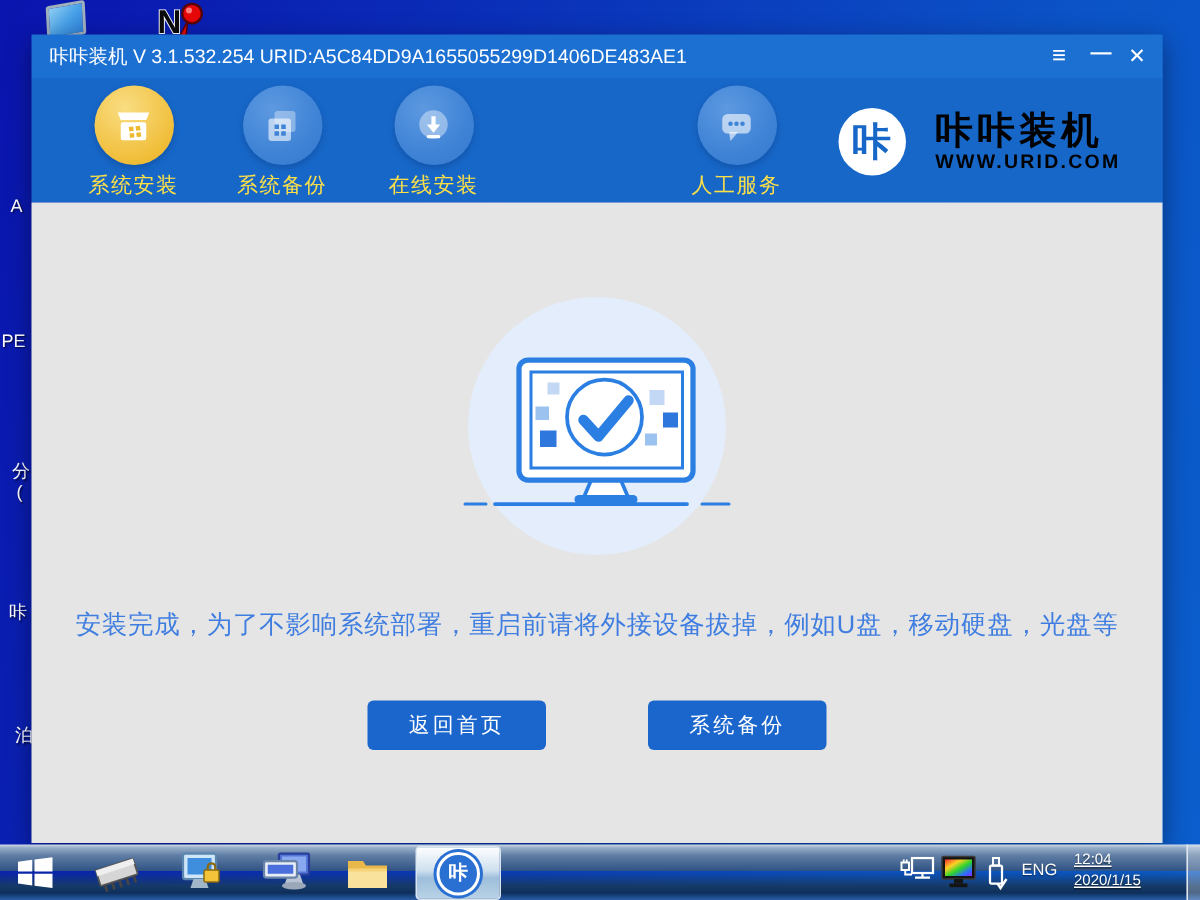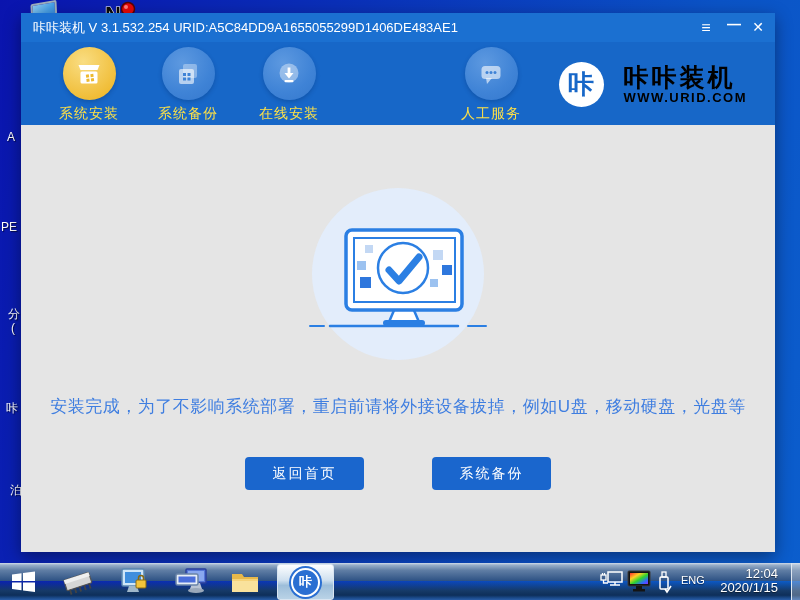--- a/index.html
+++ b/index.html
@@ -7,21 +7,21 @@
   body { font-family:"Liberation Sans", sans-serif; position:relative;
          background:linear-gradient(105deg,#0a14ae 0%,#0a2fb8 35%,#0b53c6 75%,#0b5ecd 100%); }
 
   
   .desk-label { position:absolute; color:#fff; font-size:12px; text-shadow:1px 1px 1px rgba(0,0,0,.6); }
   .display-icon { position:absolute; left:31px; top:2px; width:26px; height:23px;
     background:linear-gradient(135deg,#8ecdf2 0%,#47a0e8 55%,#2f7fd8 100%);
     border:2px solid #9fb0bd; transform:skewY(-7deg) rotate(-3deg); border-radius:2px; }
 
   
-  .window { position:absolute; left:21px; top:13px; width:754px; height:539px;
+  .window { position:absolute; left:21px; top:23px; width:754px; height:539px;
             box-shadow:0 5px 16px rgba(0,0,0,.4); }
   .titlebar { position:absolute; left:0; top:0; width:100%; height:29px; background:#1b70d1;
               color:#fff; font-size:13px; line-height:29px; padding-left:12px; white-space:nowrap; }
   .win-ctl { position:absolute; top:0; width:22px; height:29px; color:#fff; text-align:center;
              line-height:29px; font-size:14px; cursor:pointer; }
   .ctl-menu { right:58px; font-size:16px; }
   .ctl-min  { right:30px; line-height:22px; font-weight:bold; }
   .ctl-close{ right:6px; }
 
   .navbar { position:absolute; left:0; top:29px; width:100%; height:83px; background:#1767c8; }
@@ -56,22 +56,22 @@
   .taskbar { position:absolute; left:0; bottom:0; width:800px; height:37px;
     background:linear-gradient(180deg,#cfdae8 0%,#96adc8 6%,#5f7da4 20%,#2e5284 48%,#16396608 0,#163a67 75%,#0e2f5a 87%,#1c4c8e 95%,#2a5ca6 100%); }
   .tb-icon { position:absolute; top:4px; cursor:pointer; }
   .kaka-btn { position:absolute; left:277px; top:1px; width:57px; height:36px; border-radius:3px;
     border:1px solid #d9e5f1; background:linear-gradient(180deg,#fdfeff 0%,#cfe0ef 45%,#9dbeda 60%,#b9d2e6 100%);
     display:flex; align-items:center; justify-content:center; cursor:pointer; }
   .kaka-circle { width:29px; height:29px; border-radius:50%; background:#2a6fd2;
     border:2px solid #fff; box-shadow:0 0 0 2px #2a6fd2; color:#fff; font-size:13px; font-weight:bold;
     display:flex; align-items:center; justify-content:center; }
   .tray-text { position:absolute; color:#fff; font-size:11px; cursor:pointer; text-shadow:0 1px 1px rgba(0,0,0,.5); }
-  .clock { position:absolute; right:22px; top:4px; width:62px; text-align:right; color:#fff;
-           font-size:13px; line-height:14px; cursor:pointer; text-shadow:0 1px 1px rgba(0,0,0,.5); }
+  .clock { position:absolute; right:22px; top:4px; width:62px; text-align:left; color:#fff;
+           font-size:10px; line-height:14px; cursor:pointer; text-shadow:0 1px 1px rgba(0,0,0,.5);text-decoration:underline; }
   .show-desktop { position:absolute; right:0; top:0; width:9px; height:37px;
     background:rgba(255,255,255,.28); border-left:1px solid #dfe7f0; cursor:pointer; }
 </style>
 </head>
 <body>
 
 <div class="display-icon"></div>
 <svg style="position:absolute;left:103px;top:1px;" width="36" height="27" viewBox="0 0 36 27">
   <text x="2" y="21" font-size="22" font-weight="bold" fill="#0a0a0a" stroke="#fff" stroke-width="1.2" paint-order="stroke" font-family="Liberation Sans, sans-serif">N</text>
   <rect x="15" y="23" width="13" height="3" fill="#0a0a0a"></rect>

